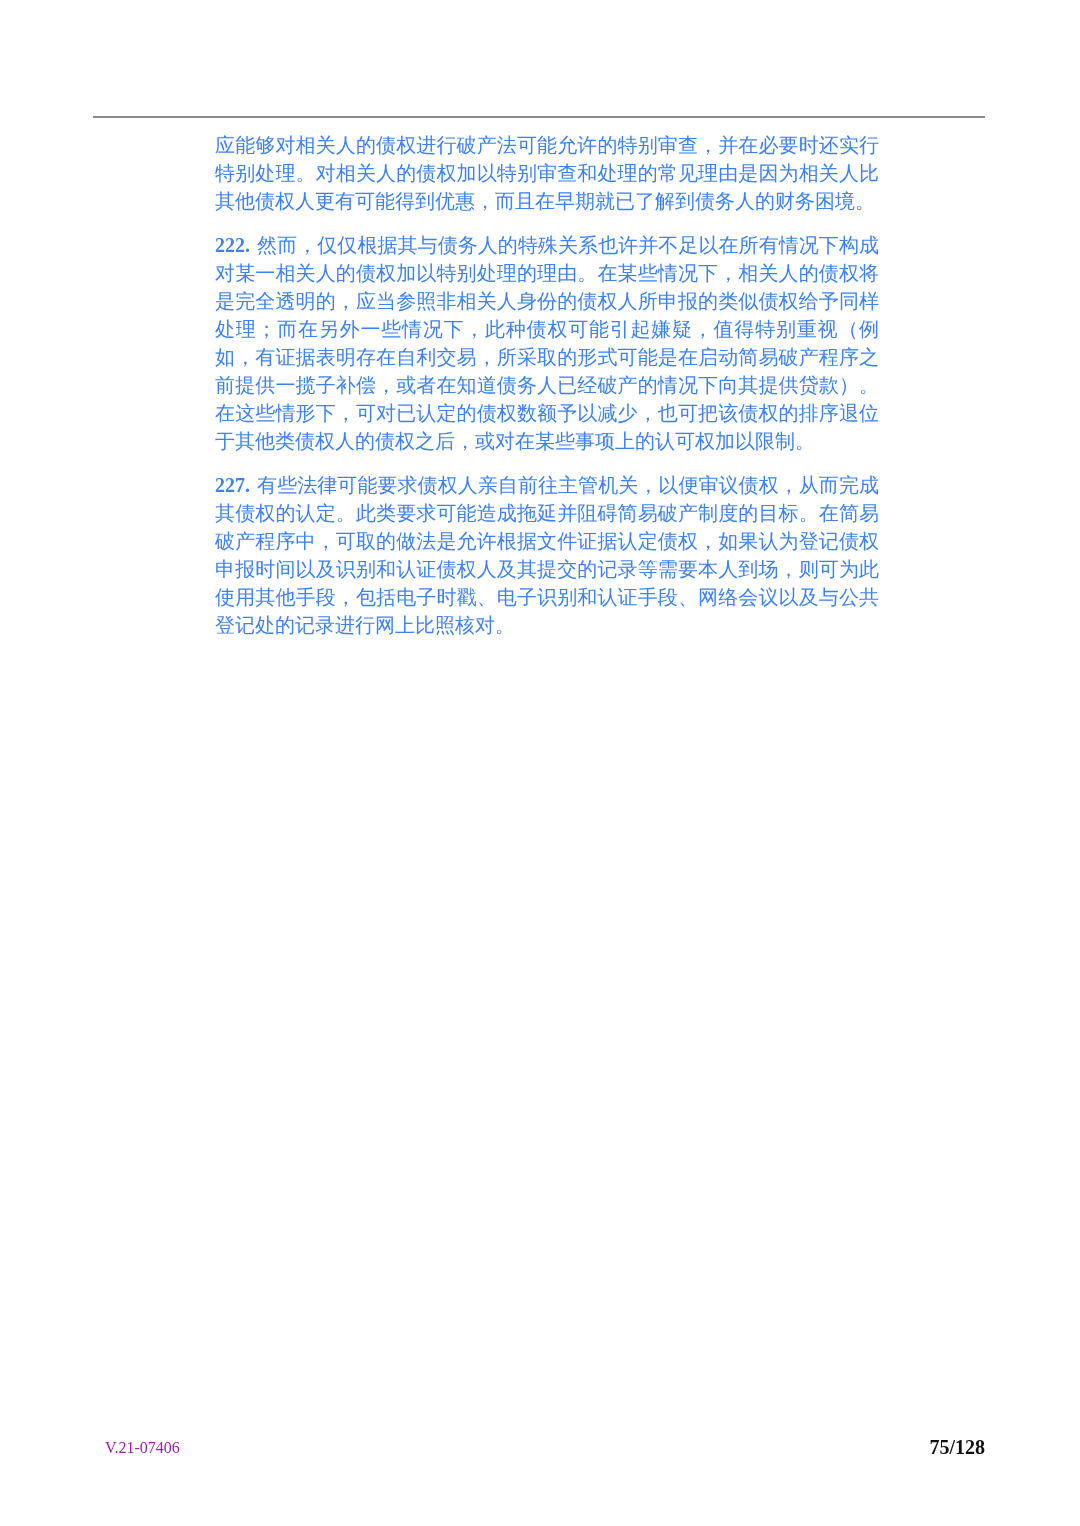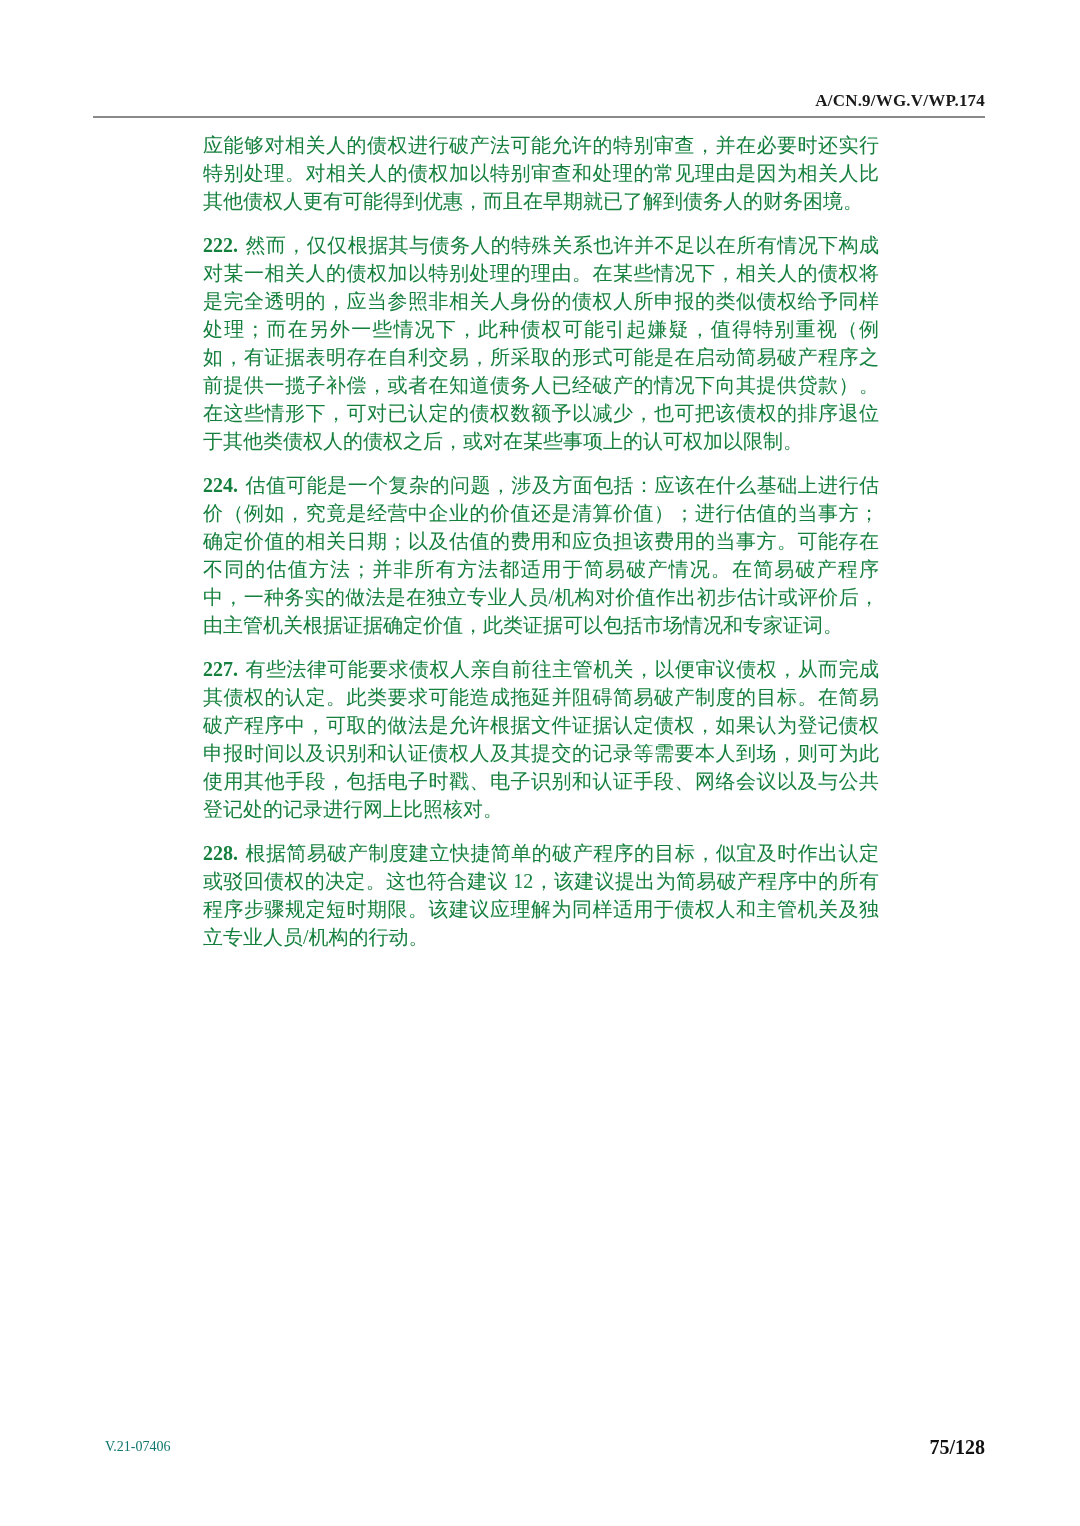--- a/index.html
+++ b/index.html
@@ -38,80 +38,75 @@
   }
   .content {
     position: absolute;
     top: 131px;
     left: 203px;
     width: 676px;
   }
   .para {
     font-size: 20px;
     line-height: 28px;
-    margin: 0 0 16px 0;
+    margin: 0 0 16px 12px;
     text-align: justify;
     text-justify: inter-character;
-    color: #15803d;
+    color: #3b82f6;
   }
   .para-num {
     padding-right: 7px;
     font-weight: bold;
   }
   .para-num:empty {
     padding-right: 0;
   }
   .footer {
     position: absolute;
     top: 1436px;
     left: 105px;
     width: 880px;
     height: 24px;
   }
   .footer-left {
     position: absolute;
     left: 0;
     top: 3px;
-    font-size: 14px;
-    color: #0f766e;
+    font-size: 16px;
+    color: #a21caf;
   }
   .footer-right {
     position: absolute;
     right: 0;
     top: 0;
     font-size: 20px;
     font-weight: bold;
     color: #111111;
   }
 </style>
 </head>
 <body>
 
 <div class="page">
 
-  <div class="header">
-    <span>A/CN.9/WG.V/WP.174</span>
-  </div>
 
   <div class="header-rule"></div>
 
   <div class="content">
 
     <p class="para"><span class="para-num"></span><span>应能够对相关人的债权进行破产法可能允许的特别审查，并在必要时还实行特别处理。对相关人的债权加以特别审查和处理的常见理由是因为相关人比其他债权人更有可能得到优惠，而且在早期就已了解到债务人的财务困境。</span></p>
 
     <p class="para"><span class="para-num">222.</span><span>然而，仅仅根据其与债务人的特殊关系也许并不足以在所有情况下构成对某一相关人的债权加以特别处理的理由。在某些情况下，相关人的债权将是完全透明的，应当参照非相关人身份的债权人所申报的类似债权给予同样处理；而在另外一些情况下，此种债权可能引起嫌疑，值得特别重视（例如，有证据表明存在自利交易，所采取的形式可能是在启动简易破产程序之前提供一揽子补偿，或者在知道债务人已经破产的情况下向其提供贷款）。在这些情形下，可对已认定的债权数额予以减少，也可把该债权的排序退位于其他类债权人的债权之后，或对在某些事项上的认可权加以限制。</span></p>
 
 
-    <p class="para"><span class="para-num">224.</span><span>估值可能是一个复杂的问题，涉及方面包括：应该在什么基础上进行估价（例如，究竟是经营中企业的价值还是清算价值）；进行估值的当事方；确定价值的相关日期；以及估值的费用和应负担该费用的当事方。可能存在不同的估值方法；并非所有方法都适用于简易破产情况。在简易破产程序中，一种务实的做法是在独立专业人员/机构对价值作出初步估计或评价后，由主管机关根据证据确定价值，此类证据可以包括市场情况和专家证词。</span></p>
 
 
 
     <p class="para"><span class="para-num">227.</span><span>有些法律可能要求债权人亲自前往主管机关，以便审议债权，从而完成其债权的认定。此类要求可能造成拖延并阻碍简易破产制度的目标。在简易破产程序中，可取的做法是允许根据文件证据认定债权，如果认为登记债权申报时间以及识别和认证债权人及其提交的记录等需要本人到场，则可为此使用其他手段，包括电子时戳、电子识别和认证手段、网络会议以及与公共登记处的记录进行网上比照核对。</span></p>
 
-    <p class="para"><span class="para-num">228.</span><span>根据简易破产制度建立快捷简单的破产程序的目标，似宜及时作出认定或驳回债权的决定。这也符合建议 12，该建议提出为简易破产程序中的所有程序步骤规定短时期限。该建议应理解为同样适用于债权人和主管机关及独立专业人员/机构的行动。</span></p>
 
   </div>
 
   <div class="footer">
     <span class="footer-left">V.21-07406</span>
     <span class="footer-right">75/128</span>
   </div>
 
 </div>
 

